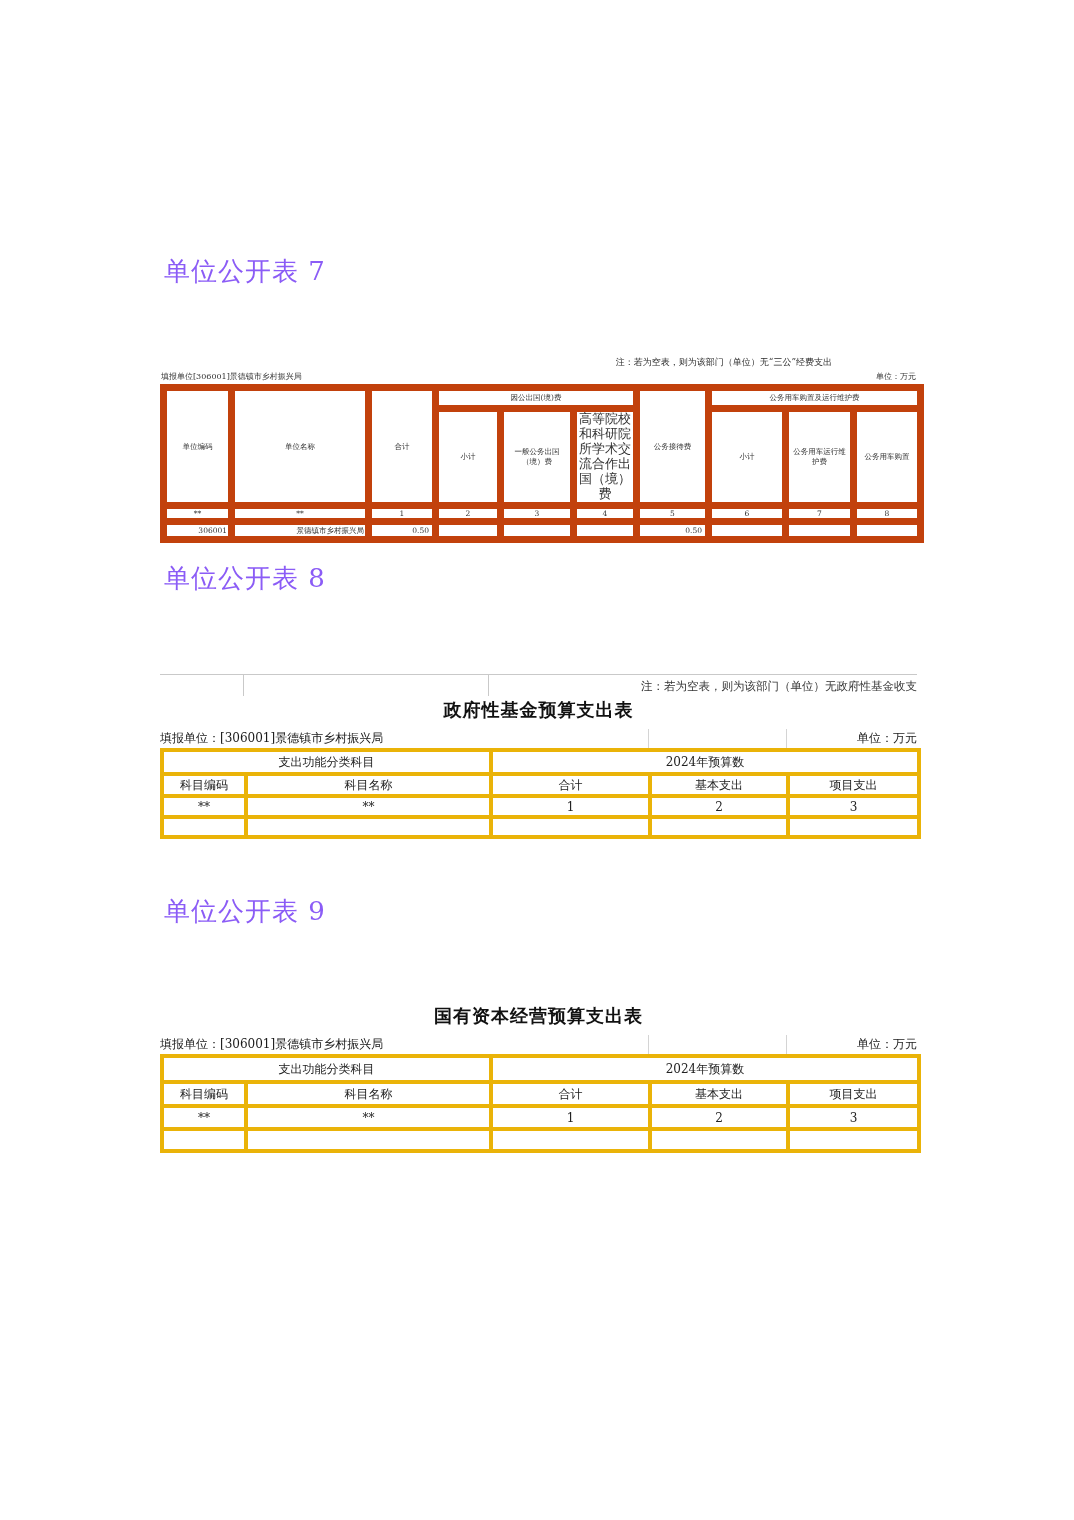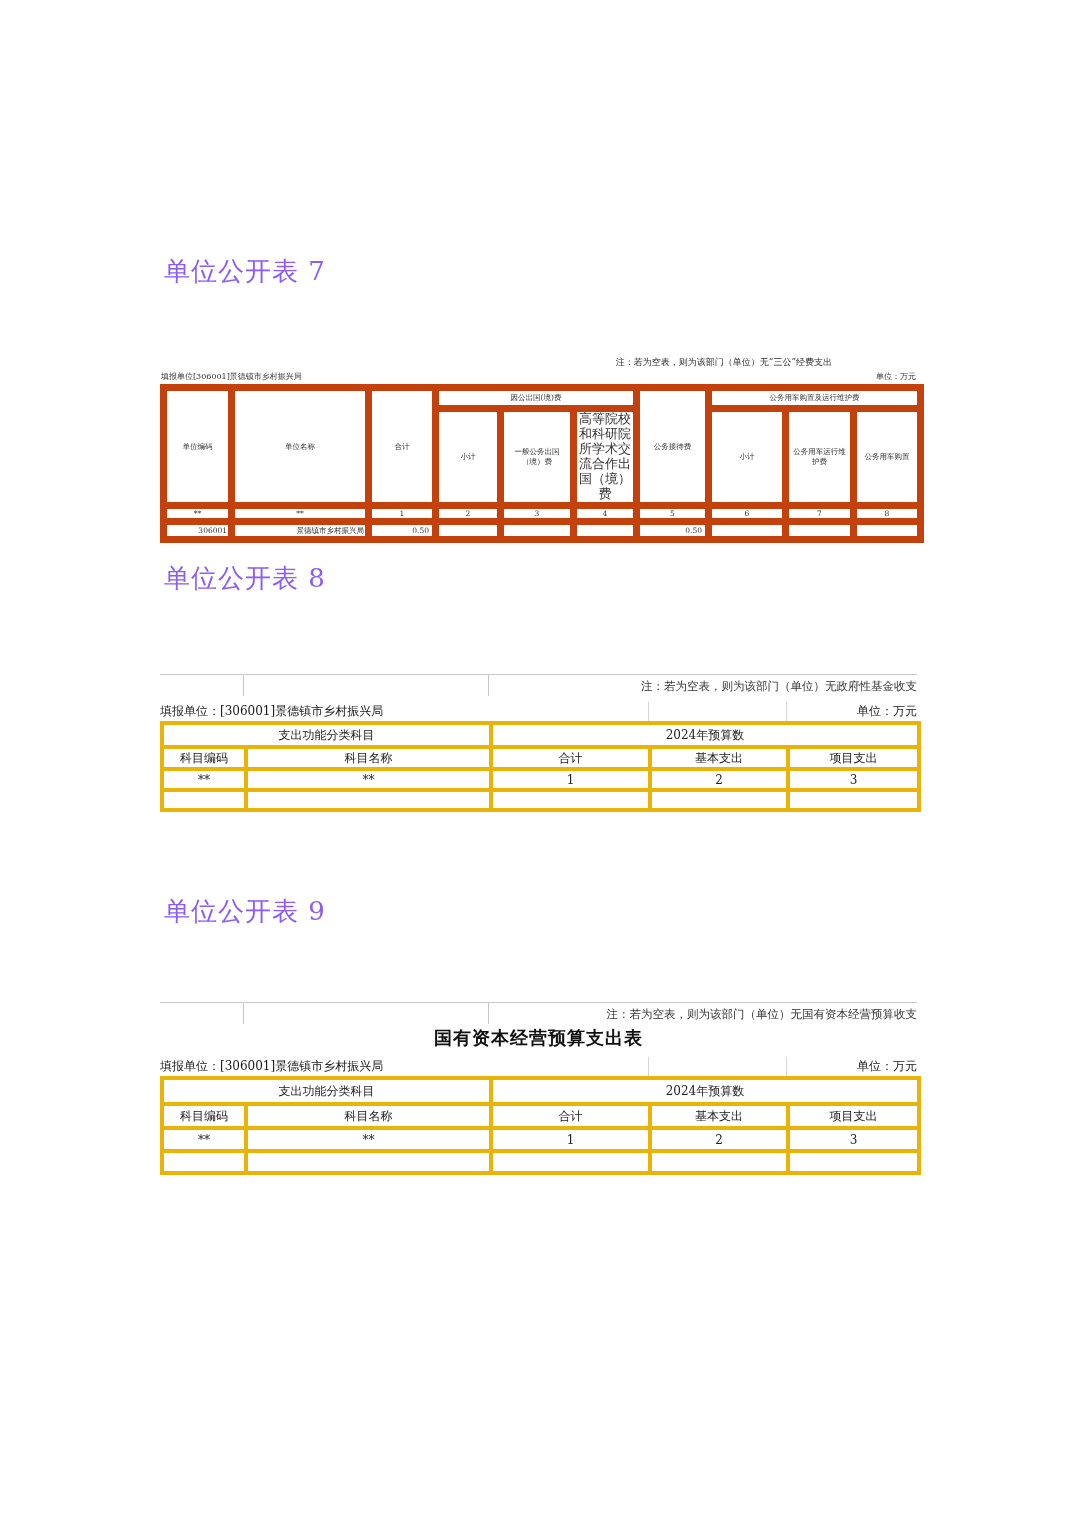--- a/index.html
+++ b/index.html
@@ -147,20 +147,21 @@
   </div>
 
   <div class="heading" id="h8">单位公开表 8</div>
 
   <div class="tblock bigt" id="t8">
     <div class="noterow">
       <div class="nc1"></div>
       <div class="nc2"></div>
       <div class="nc3 note">注：若为空表，则为该部门（单位）无政府性基金收支</div>
     </div>
+    <div class="title">政府性基金预算支出表</div>
     <div class="subrow">
       <span class="s1">填报单位：[306001]景德镇市乡村振兴局</span>
       <span class="s2"></span>
       <span class="s3">单位：万元</span>
     </div>
     <table>
       <colgroup>
         <col style="width:84px">
           <col style="width:245px">
           <col style="width:159px">
@@ -193,25 +194,20 @@
         <td></td>
         <td></td>
       </tr>
     </tbody>
       </table>
   </div>
 
   <div class="heading" id="h9">单位公开表 9</div>
 
   <div class="tblock bigt" id="t9">
-    <div class="noterow">
-      <div class="nc1"></div>
-      <div class="nc2"></div>
-      <div class="nc3 note">注：若为空表，则为该部门（单位）无国有资本经营预算收支</div>
-    </div>
     <div class="title">国有资本经营预算支出表</div>
     <div class="subrow">
       <span class="s1">填报单位：[306001]景德镇市乡村振兴局</span>
       <span class="s2"></span>
       <span class="s3">单位：万元</span>
     </div>
     <table>
       <colgroup>
         <col style="width:84px">
           <col style="width:245px">

